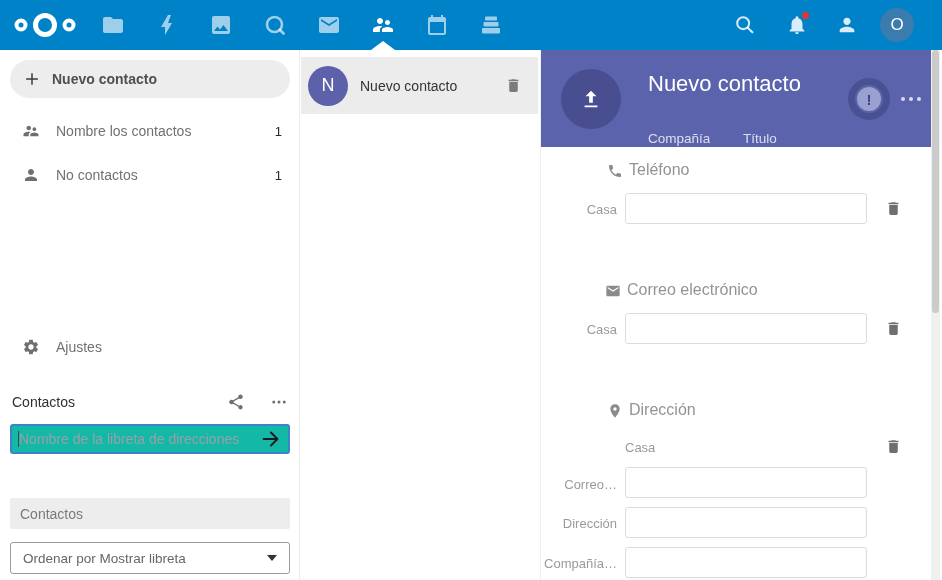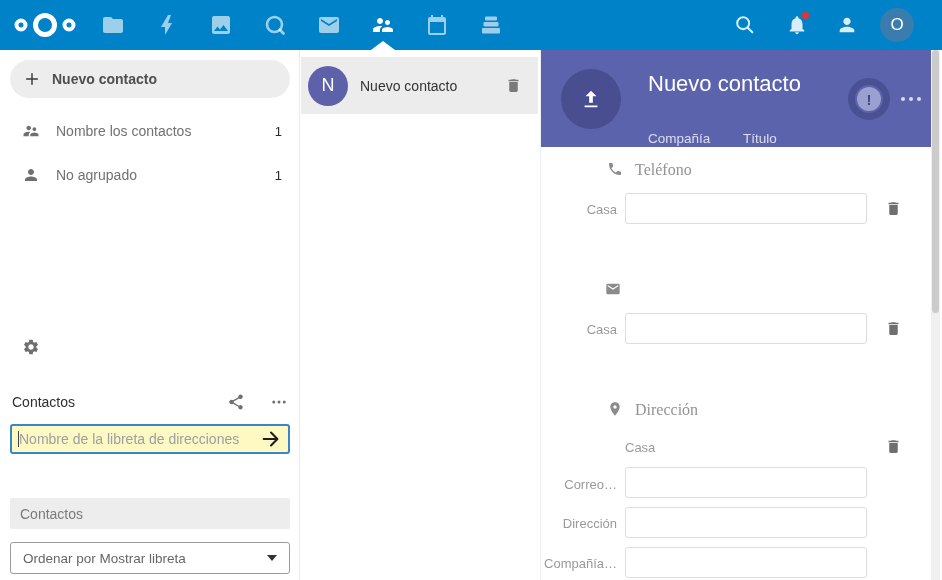--- a/index.html
+++ b/index.html
@@ -35,21 +35,21 @@
   .nav-row .nicon { width:18px; height:18px; color:#6f6f6f; margin-right:16px; flex:none; }
   .nav-row .nicon svg { width:18px; height:18px; display:block; }
   .nav-row .nlabel { flex:1; }
   .nav-row .ncount { color:#2b2b2b; font-size:13px; }
   .ab-header { position:absolute; left:12px; top:342px; width:276px; height:20px; display:flex; align-items:center; }
   .ab-header .ab-title { flex:1; font-size:14px; color:#2f2f2f; }
   .ab-header .hicon { width:18px; height:18px; color:#6f6f6f; cursor:pointer; }
   .ab-header .hicon svg{ width:18px; height:18px; display:block; }
   .ab-header .hicon.dots { margin-left:25px; }
   .ab-input-wrap { position:absolute; left:10px; top:374px; width:280px; height:30px;
-                   border:2px solid #3a84c7; border-radius:3px; background:#fef9c3; display:flex; align-items:center; }
+                   border:2px solid #3a84c7; border-radius:3px; background:#14b8a6; display:flex; align-items:center; }
   .ab-input { flex:1; height:100%; border:none; outline:none; padding-left:7px; font-size:14px;
               font-family:inherit; color:#333; background:transparent; }
   .ab-input::placeholder { color:#9aa0a6; }
   .ab-caretline { position:absolute; left:6px; top:5px; width:1px; height:16px; background:#444; }
   .ab-arrow { width:26px; height:22px; color:#1d1d1d; cursor:pointer; flex:none; margin-right:2px; }
   .ab-arrow svg { width:22px; height:22px; display:block; }
   .import-btn { position:absolute; left:10px; top:413px; width:280px; height:32px; background:#ededed;
                 border:none; border-radius:2px; display:flex; align-items:center; gap:12px; padding-left:10px;
                 font-size:14px; font-weight:bold; color:#444; cursor:pointer; font-family:inherit; }
   .import-btn .iicon { width:16px; height:16px; color:#1d1d1d; }
@@ -91,21 +91,21 @@
   .d-jobtitle { left:202px; width:70px; }
   .d-warn { position:absolute; left:307px; top:28px; width:42px; height:42px; border-radius:50%;
             border:7px solid #4a5193; background:transparent; display:flex; align-items:center;
             justify-content:center; cursor:pointer; }
   .d-warn-inner { width:24px; height:24px; border-radius:50%; background:#9aa0cf; color:#3f4588;
                   font-size:15px; font-weight:bold; display:flex; align-items:center; justify-content:center; }
   .d-dots { position:absolute; left:360px; top:45px; width:24px; height:8px; display:flex; gap:4px;
             align-items:center; cursor:pointer; }
   .d-dots i { width:4px; height:4px; border-radius:50%; background:#d9dcf0; }
 
-  .sec-head { position:absolute; display:flex; align-items:flex-start; gap:12px; color:#939393; font-size:16px;font-family:Liberation Serif, serif; }
+  .sec-head { position:absolute; display:flex; align-items:flex-end; gap:6px; color:#939393; font-size:16px; }
   .sec-head .sicon { width:16px; height:16px; color:#8b8b8b; }
   .sec-head .sicon svg { width:16px; height:16px; display:block; }
   .f-label { position:absolute; left:0; width:76px; text-align:right; font-size:13px; color:#9a9a9a;
              white-space:nowrap; overflow:hidden; }
   .f-input { position:absolute; left:84px; width:242px; height:31px; border:1px solid #dcdcdc;
              border-radius:3px; background:#fff; outline:none; font-family:inherit; font-size:13px;
              padding:0 7px; color:#333; }
   .f-trash { position:absolute; left:344px; width:17px; height:17px; color:#6f6f6f; cursor:pointer; }
   .f-trash svg { width:17px; height:17px; display:block; }
   .addr-type { position:absolute; left:84px; width:120px; font-size:13px; color:#9a9a9a; }
@@ -211,30 +211,31 @@
       <span class="nlabel">Nombre los contactos</span>
       <span class="ncount">1</span>
     </div>
 
     <div class="nav-row" style="top:103px">
       <span class="nicon">
         <svg viewBox="0 0 24 24" fill="currentColor">
             <path d="M12 12c2.2 0 4-1.8 4-4s-1.8-4-4-4-4 1.8-4 4 1.8 4 4 4zm0 2c-2.7 0-8 1.3-8 4v2h16v-2c0-2.7-5.3-4-8-4z"></path>
           </svg>
       </span>
-      <span class="nlabel">No agrupado</span>
+      <span class="nlabel">No contactos</span>
       <span class="ncount">1</span>
     </div>
 
     <div class="nav-row" style="top:275px">
       <span class="nicon">
         <svg viewBox="0 0 24 24" fill="currentColor">
             <path d="M19.14 12.94c.04-.3.06-.61.06-.94 0-.32-.02-.64-.07-.94l2.03-1.58c.18-.14.23-.41.12-.61l-1.92-3.32c-.12-.22-.37-.29-.59-.22l-2.39.96c-.5-.38-1.03-.7-1.62-.94l-.36-2.54c-.04-.24-.24-.41-.48-.41h-3.84c-.24 0-.43.17-.47.41l-.36 2.54c-.59.24-1.13.57-1.62.94l-2.39-.96c-.22-.08-.47 0-.59.22L2.74 8.87c-.12.21-.08.47.12.61l2.03 1.58c-.05.3-.09.63-.09.94s.02.64.07.94l-2.03 1.58c-.18.14-.23.41-.12.61l1.92 3.32c.12.22.37.29.59.22l2.39-.96c.5.38 1.03.7 1.62.94l.36 2.54c.05.24.24.41.48.41h3.84c.24 0 .44-.17.47-.41l.36-2.54c.59-.24 1.13-.56 1.62-.94l2.39.96c.22.08.47 0 .59-.22l1.92-3.32c.12-.22.07-.47-.12-.61l-2.01-1.58zM12 15.6c-1.98 0-3.6-1.62-3.6-3.6s1.62-3.6 3.6-3.6 3.6 1.62 3.6 3.6-1.62 3.6-3.6 3.6z"></path>
           </svg>
       </span>
+      <span class="nlabel">Ajustes</span>
     </div>
 
     <div class="ab-header">
       <span class="ab-title">Contactos</span>
       <span class="hicon">
         <svg viewBox="0 0 24 24" fill="currentColor">
             <path d="M18 16.08c-.76 0-1.44.3-1.96.77L8.91 12.7c.05-.23.09-.46.09-.7s-.04-.47-.09-.7l7.05-4.11c.54.5 1.25.81 2.04.81 1.66 0 3-1.34 3-3s-1.34-3-3-3-3 1.34-3 3c0 .24.04.47.09.7L8.04 9.81C7.5 9.31 6.79 9 6 9c-1.66 0-3 1.34-3 3s1.34 3 3 3c.79 0 1.5-.31 2.04-.81l7.12 4.16c-.05.21-.08.43-.08.65 0 1.61 1.31 2.92 2.92 2.92 1.61 0 2.92-1.31 2.92-2.92s-1.31-2.92-2.92-2.92z"></path>
           </svg>
       </span>
       <span class="hicon dots">
@@ -312,20 +313,21 @@
           <path d="M6 19c0 1.1.9 2 2 2h8c1.1 0 2-.9 2-2V7H6v12zM19 4h-3.5l-1-1h-5l-1 1H5v2h14V4z"></path>
         </svg>
     </span>
 
     <div class="sec-head" style="left:64px; top:231px">
       <span class="sicon">
         <svg viewBox="0 0 24 24" fill="currentColor">
             <path d="M20 4H4c-1.1 0-2 .9-2 2v12c0 1.1.9 2 2 2h16c1.1 0 2-.9 2-2V6c0-1.1-.9-2-2-2zm0 4-8 5-8-5V6l8 5 8-5v2z"></path>
           </svg>
       </span>
+      <span>Correo electrónico</span>
     </div>
     <span class="f-label" style="top:272px">Casa</span>
     <input class="f-input" style="top: 263px;" type="text">
     <span class="f-trash" style="top:270px">
       <svg viewBox="0 0 24 24" fill="currentColor">
           <path d="M6 19c0 1.1.9 2 2 2h8c1.1 0 2-.9 2-2V7H6v12zM19 4h-3.5l-1-1h-5l-1 1H5v2h14V4z"></path>
         </svg>
     </span>
 
     <div class="sec-head" style="left:66px; top:351px">

